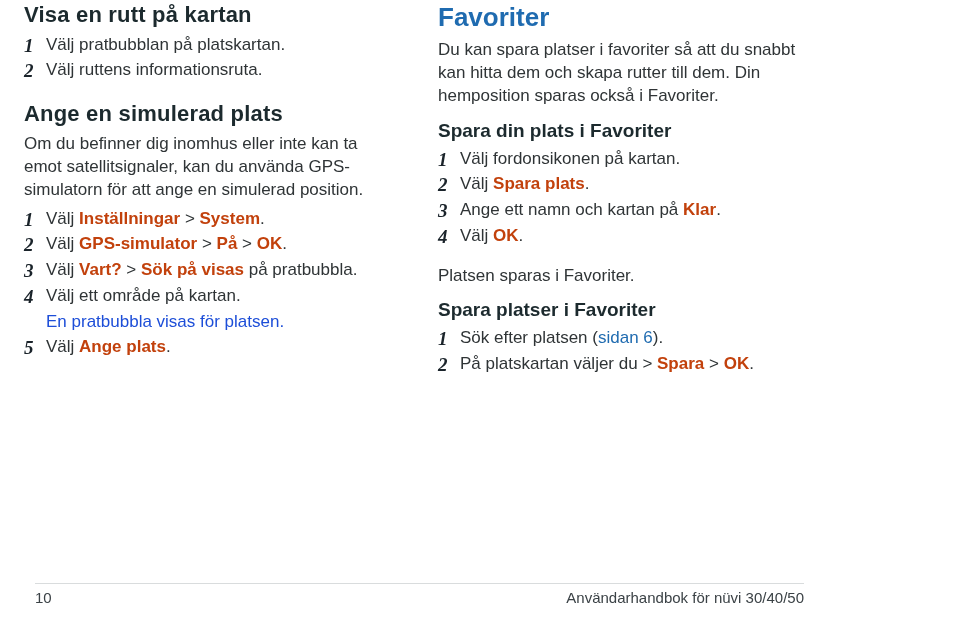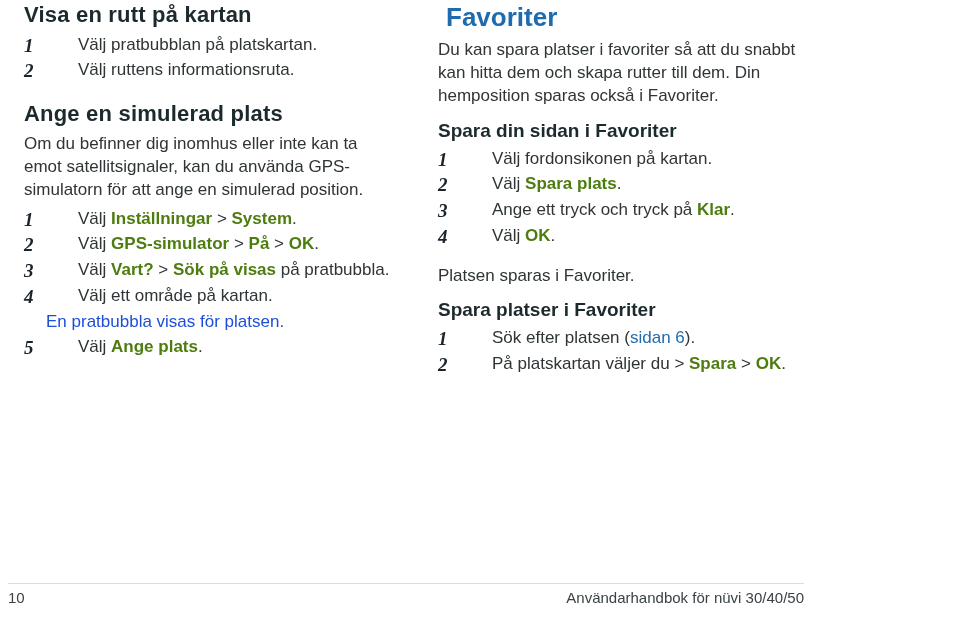--- a/index.html
+++ b/index.html
@@ -32,21 +32,21 @@
     font-size: 22px;
     font-weight: bold;
     color: #1c2a2e;
     margin: 0 0 4px 0;
     letter-spacing: 0.2px;
   }
   .h-major {
     font-size: 26px;
     font-weight: bold;
     color: #1f6bb0;
-    margin: 0 0 4px 8px;
+    margin: 0 0 4px 0;
   }
   .h-sub {
     font-size: 19px;
     font-weight: bold;
     color: #1c2a2e;
     margin: 10px 0 4px 0;
   }
   .para {
     margin: 2px 0 6px 0;
     color: #2f3436;
@@ -65,33 +65,32 @@
     font-family: "Times New Roman", Georgia, serif;
     font-weight: bold;
     font-style: italic;
     font-size: 19px;
     color: #1a232a;
     line-height: 1.25;
   }
   .li-text {
     flex: 1 1 auto;
     color: #2f3436;
-    margin-left: 32px;
   }
   .indent {
     margin-left: 22px;
     color: #1d4ed8;
   }
 
-  .b { font-weight: bold; color: #4d7c0f; }
+  .b { font-weight: bold; color: #c2410c; }
   .link { color: #1f6bb0; }
 
   .footer {
     position: absolute;
-    left: 8px;
+    left: 35px;
     right: 34px;
     bottom: 12px;
     border-top: 1px solid #d9dcdd;
     padding-top: 4px;
     display: flex;
     justify-content: space-between;
     font-size: 15px;
     color: #3b4246;
   }
 </style>
@@ -148,36 +147,36 @@
             <span>Välj </span><span class="b">Ange plats</span><span>.</span>
           </span>
         </div>
       </div>
     </div>
 
     <div class="col">
       <div class="h-major">Favoriter</div>
       <p class="para">Du kan spara platser i favoriter så att du snabbt kan hitta dem och skapa rutter till dem. Din hemposition sparas också i Favoriter.</p>
 
-      <div class="h-sub">Spara din sidan i Favoriter</div>
+      <div class="h-sub">Spara din plats i Favoriter</div>
       <div class="list">
         <div class="row">
           <span class="num">1</span>
           <span class="li-text">Välj fordonsikonen på kartan.</span>
         </div>
         <div class="row">
           <span class="num">2</span>
           <span class="li-text">
             <span>Välj </span><span class="b">Spara plats</span><span>.</span>
           </span>
         </div>
         <div class="row">
           <span class="num">3</span>
           <span class="li-text">
-            <span>Ange ett tryck och tryck på </span><span class="b">Klar</span><span>.</span>
+            <span>Ange ett namn och kartan på </span><span class="b">Klar</span><span>.</span>
           </span>
         </div>
         <div class="row">
           <span class="num">4</span>
           <span class="li-text">
             <span>Välj </span><span class="b">OK</span><span>.</span>
           </span>
         </div>
       </div>
       <p class="para" style="margin-top:16px;">Platsen sparas i Favoriter.</p>

